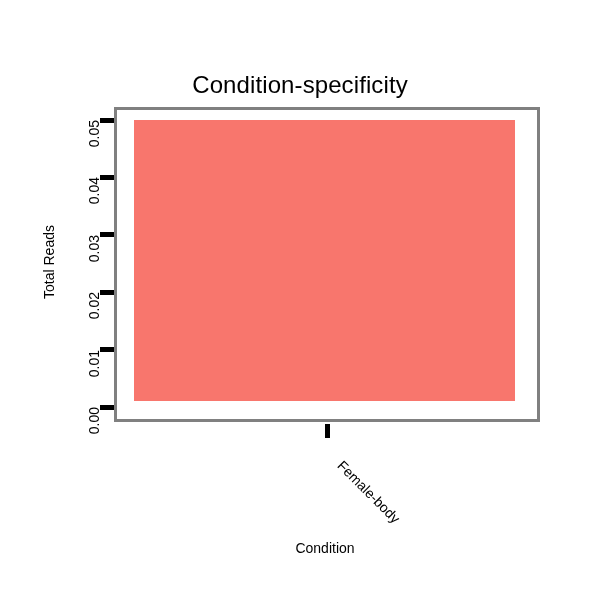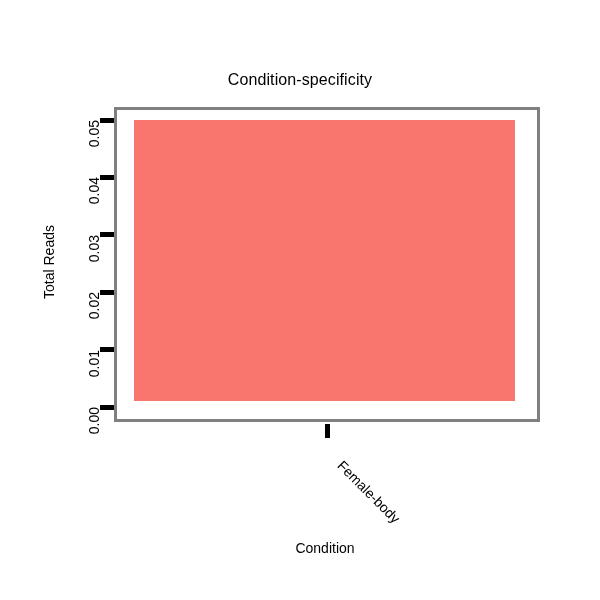--- a/index.html
+++ b/index.html
@@ -17,21 +17,21 @@
     color: #000000;
   }
 
   
   #chart-title {
     position: absolute;
     left: 0;
     top: 71px;
     width: 600px;
     text-align: center;
-    font-size: 16px;
+    font-size: 24px;
     letter-spacing: 0.1px;
     color: #000000;
     white-space: nowrap;
   }
 
   
   #plot-frame {
     position: absolute;
     left: 114px;
     top: 107px;

